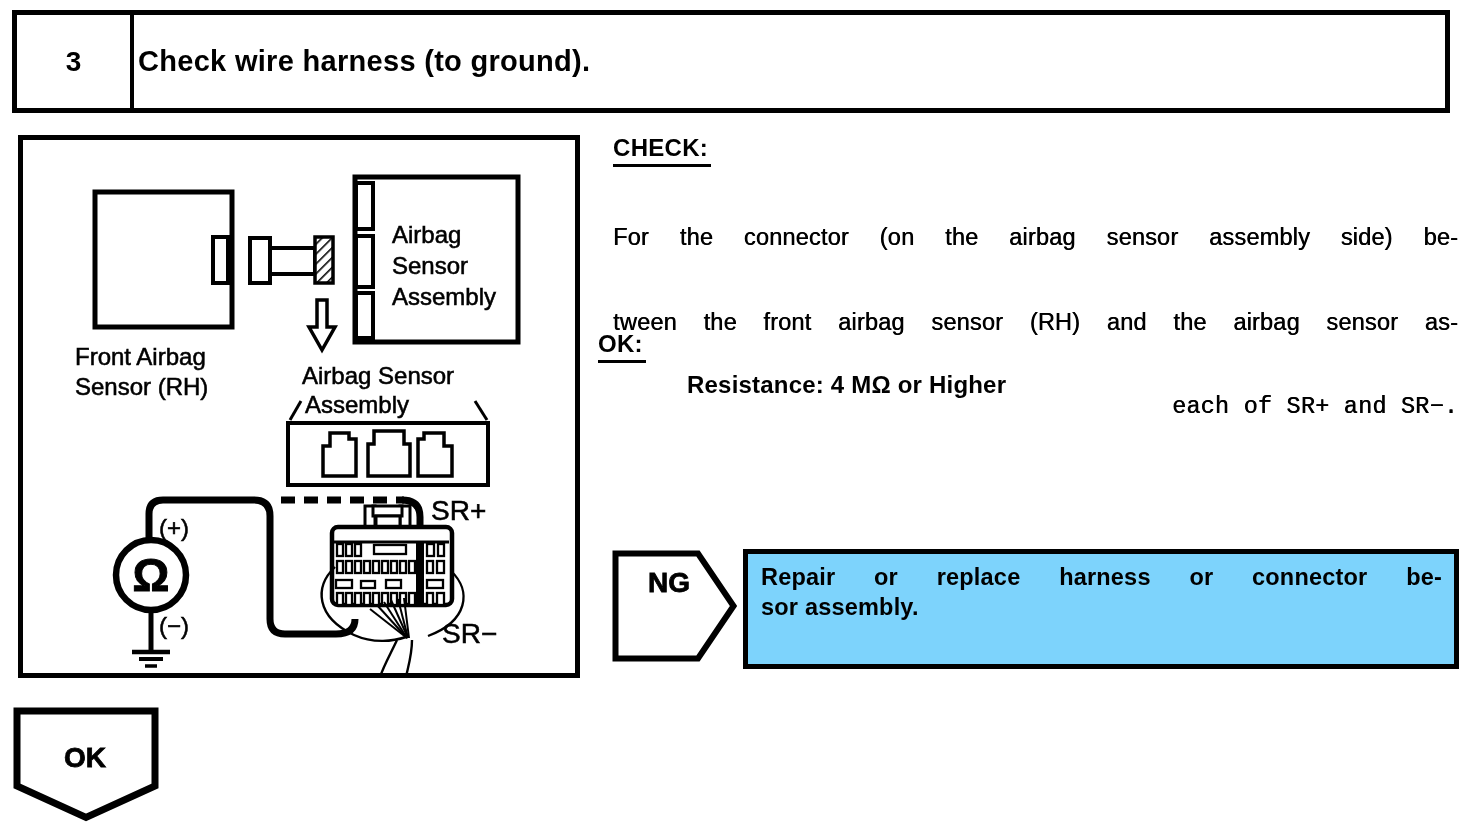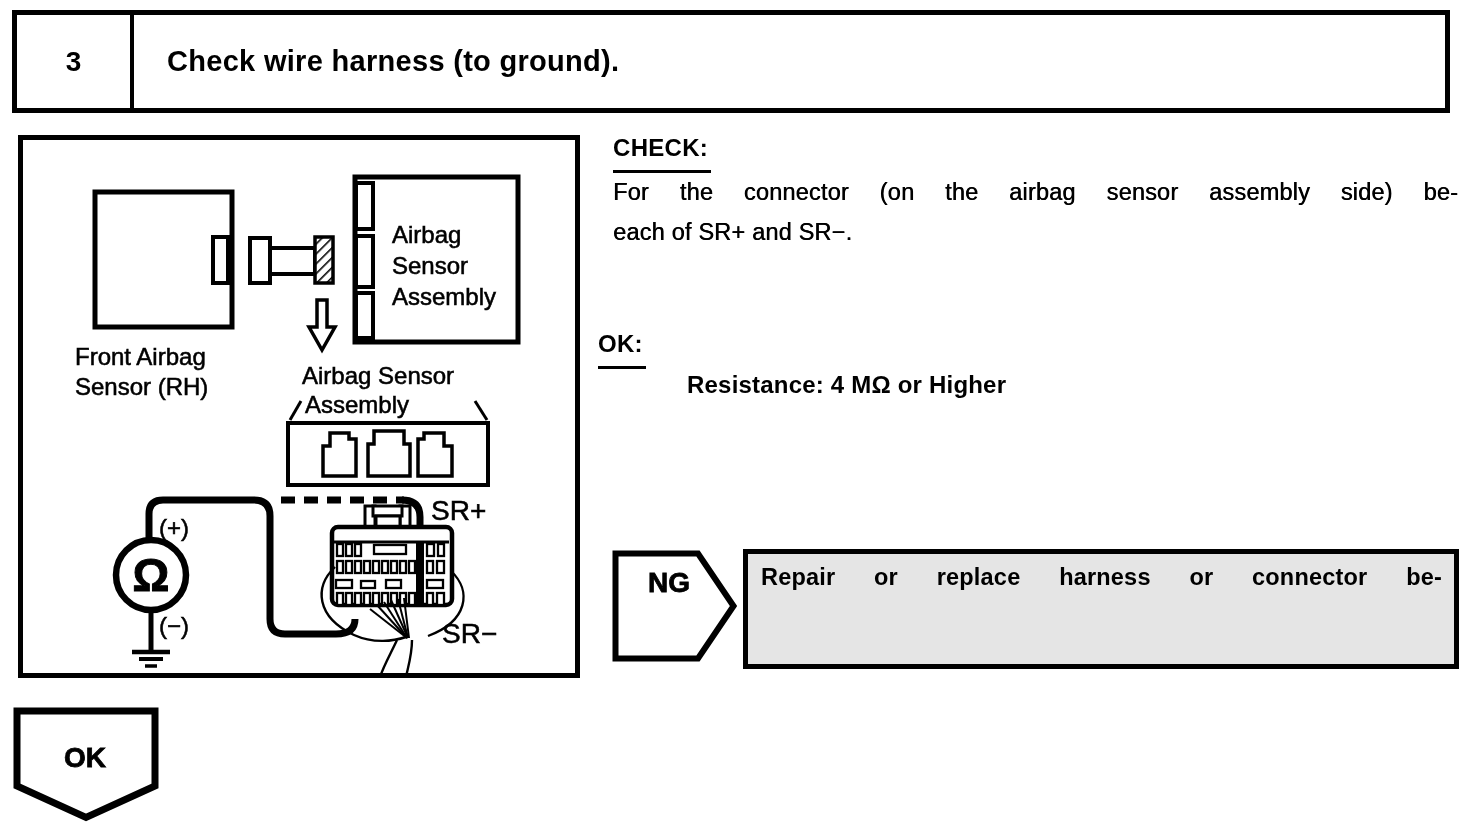--- a/index.html
+++ b/index.html
@@ -13,45 +13,46 @@
   .step-header{
     left:12px;top:10px;width:1438px;height:103px;
     border:5px solid #000;display:flex;box-sizing:border-box;background:#fff;
   }
   .step-cell{
     width:113px;border-right:4px solid #000;display:flex;
     align-items:center;justify-content:center;
     font-size:28px;font-weight:700;
   }
   .title-cell{
-    flex:1;display:flex;align-items:center;padding-left:33px;
+    flex:1;display:flex;align-items:center;padding-left:4px;
     font-size:29px;font-weight:700;letter-spacing:.3px;
   }
 
   
   .uhead{
     font-size:24px;font-weight:700;display:inline-block;
-    border-bottom:3px solid #000;padding:0 3px 8px 0;letter-spacing:.3px;
+    border-bottom:3px solid #000;padding:0 3px 2px 0;letter-spacing:.3px;
   }
   .para{width:845px;}
   .jline{
     font-size:23.5px;font-weight:400;height:40px;line-height:40px;
     overflow:hidden;text-align:justify;letter-spacing:.2px;
     text-shadow:.5px 0 0 #000;
+    margin-top:45px;
   }
   .jline::after{content:"";display:inline-block;width:100%;height:0;}
-  .jline.left{text-align:left;}
+  .jline.left{text-align:right;font-family:Liberation Mono, monospace;}
   .spec{
     font-size:24px;font-weight:700;letter-spacing:.2px;
   }
 
   
   .ng-box{
     left:743px;top:549px;width:716px;height:120px;box-sizing:border-box;
-    border:5px solid #000;background:#e5e5e5;padding:9px 12px 0 13px;
+    border:5px solid #000;background:#7dd3fc;padding:9px 12px 0 13px;
   }
   .ngline{
     font-size:23.5px;font-weight:700;height:29.5px;line-height:29.5px;
     overflow:hidden;text-align:justify;letter-spacing:.2px;
   }
   .ngline::after{content:"";display:inline-block;width:100%;height:0;}
   .ngline.left{text-align:left;}
 
   
   svg{display:block;}
@@ -201,31 +202,33 @@
 
   <text class="lbl-big" x="413" y="385">SR+</text>
   <text class="lbl-big" x="424" y="508">SR−</text>
 </svg>
 
 <div class="abs" style="left:613px;top:134px;">
   <span class="uhead">CHECK:</span>
 </div>
 <div class="abs para" style="left:613px;top:172px;">
   <div class="jline">For the connector (on the airbag sensor assembly side) be-</div>
+  <div class="jline">tween the front airbag sensor (RH) and the airbag sensor as-</div>
   <div class="jline left">each of SR+ and SR−.</div>
 </div>
 <div class="abs" style="left:598px;top:330px;">
   <span class="uhead">OK:</span>
 </div>
 <div class="abs spec" style="left:687px;top:371px;">Resistance: 4 MΩ or Higher</div>
 
 <svg class="abs" style="left:612px;top:550px;" width="125" height="112" viewBox="0 0 125 112">
   <path class="wh" stroke-width="6" d="M3.5,3.5 L86,3.5 L121.5,56 L86,108.5 L3.5,108.5 Z"></path>
   <text class="lbl-badge" x="57" y="42" text-anchor="middle">NG</text>
 </svg>
 <div class="abs ng-box">
   <div class="ngline">Repair or replace harness or connector be-</div>
+  <div class="ngline left">sor assembly.</div>
 </div>
 
 <svg class="abs" style="left:13px;top:707px;" width="146" height="115" viewBox="0 0 146 115">
   <path class="wh" stroke-width="7" d="M4,4 L142,4 L142,79 L73,110.5 L4,79 Z"></path>
   <text class="lbl-badge" x="72" y="60" text-anchor="middle">OK</text>
 </svg>
 
 </body></html>

